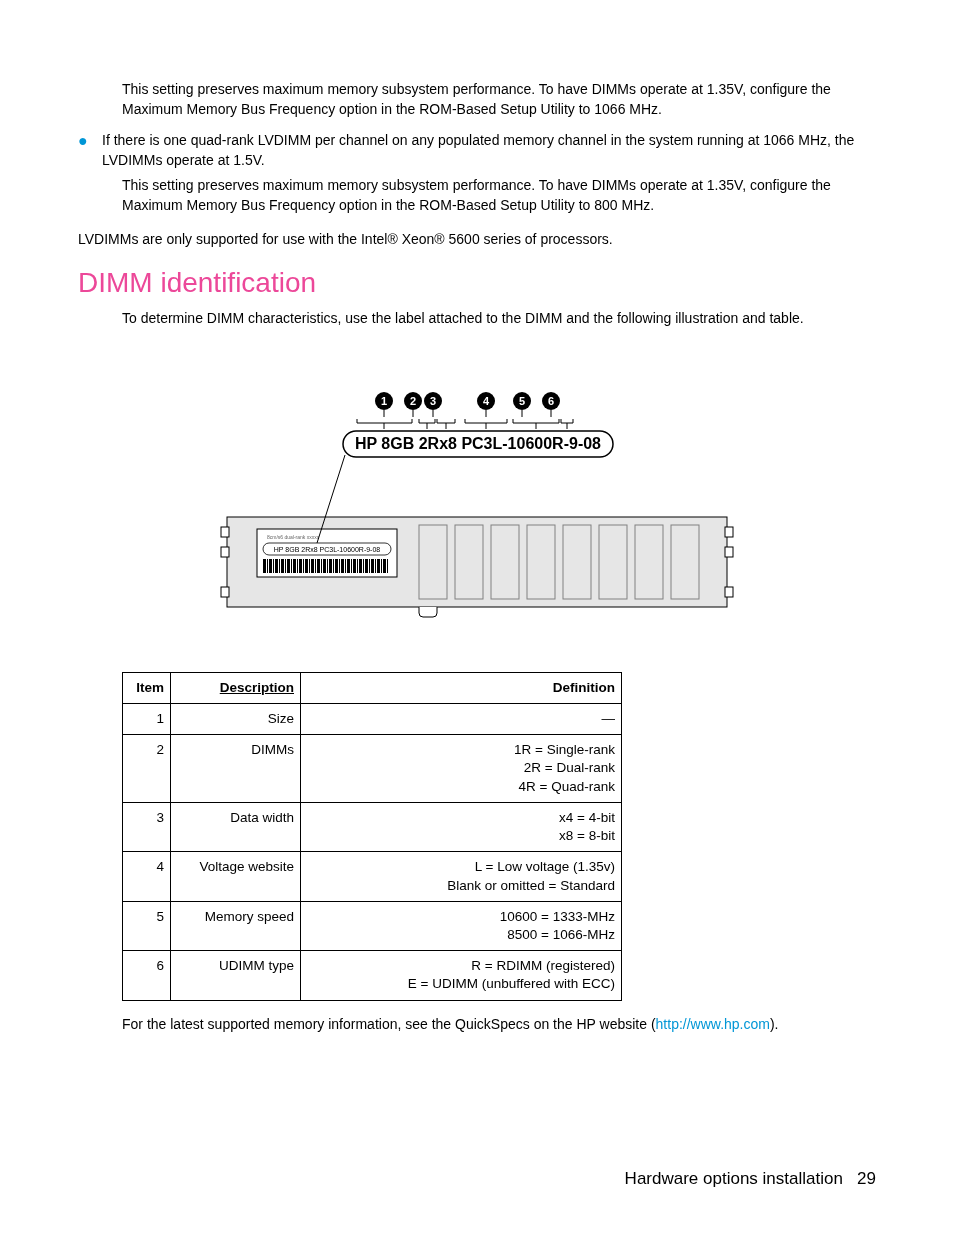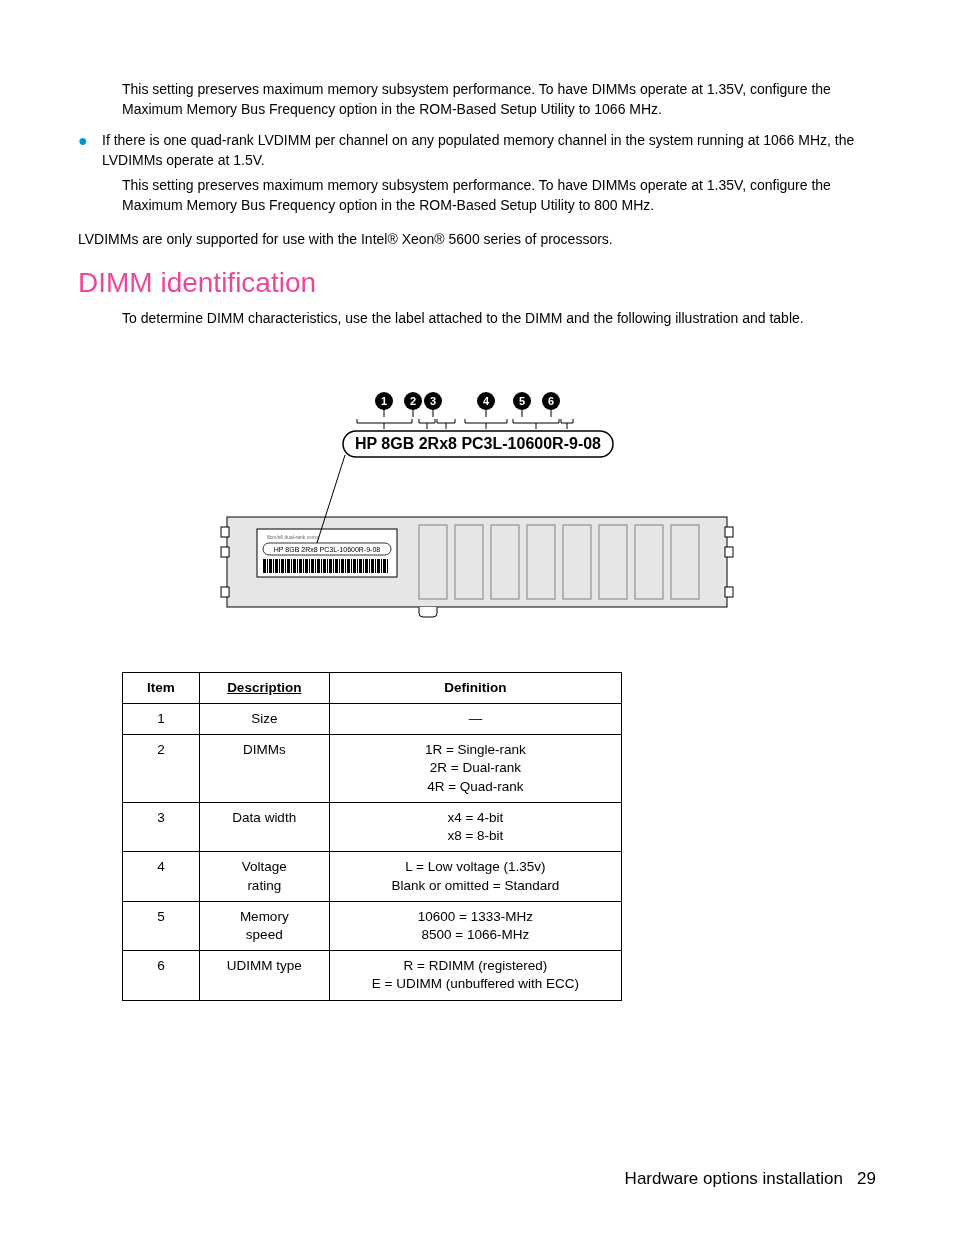--- a/index.html
+++ b/index.html
@@ -32,22 +32,22 @@
   }
   .diagram-wrap { text-align: center; margin: 40px 0 40px 0; }
   svg { display: inline-block; }
   table.dimm {
     border-collapse: collapse;
     width: 500px;
     margin: 20px 0 14px 44px;
   }
   table.dimm th, table.dimm td {
     border: 1px solid #000;
-    padding: 6px 24px;
-    text-align: center;
+    padding: 6px 6px;
+    text-align: right;
     vertical-align: top;
     font-size: 13.5px;
     line-height: 1.35;
   }
   table.dimm th { font-weight: bold; }
   .col-item { width: 48px; }
   .col-desc { width: 130px; text-decoration: underline; }
   .footer {
     position: absolute;
     bottom: 46px;
@@ -227,34 +227,39 @@
           <td>DIMMs</td>
           <td>1R = Single-rank<br>2R = Dual-rank<br>4R = Quad-rank</td>
         </tr>
         <tr>
           <td>3</td>
           <td>Data width</td>
           <td>x4 = 4-bit<br>x8 = 8-bit</td>
         </tr>
         <tr>
           <td>4</td>
-          <td>Voltage rating</td>
+          <td>Voltage website</td>
           <td>L = Low voltage (1.35v)<br>Blank or omitted = Standard</td>
         </tr>
         <tr>
           <td>5</td>
           <td>Memory speed</td>
           <td>10600 = 1333-MHz<br>8500 = 1066-MHz</td>
         </tr>
         <tr>
           <td>6</td>
           <td>UDIMM type</td>
           <td>R = RDIMM (registered)<br>E = UDIMM (unbuffered with ECC)</td>
         </tr>
       </tbody>
   </table>
 
+  <div class="body-indent">
+    <p>
+      <span>For the latest supported memory information, see the QuickSpecs on the HP website (</span><a href="#" class="link">http://www.hp.com</a><span>).</span>
+    </p>
+  </div>
 
 </div>
 
 <div class="footer">
   <span>Hardware options installation</span>&nbsp;&nbsp;&nbsp;<span>29</span>
 </div>
 
 </body></html>

